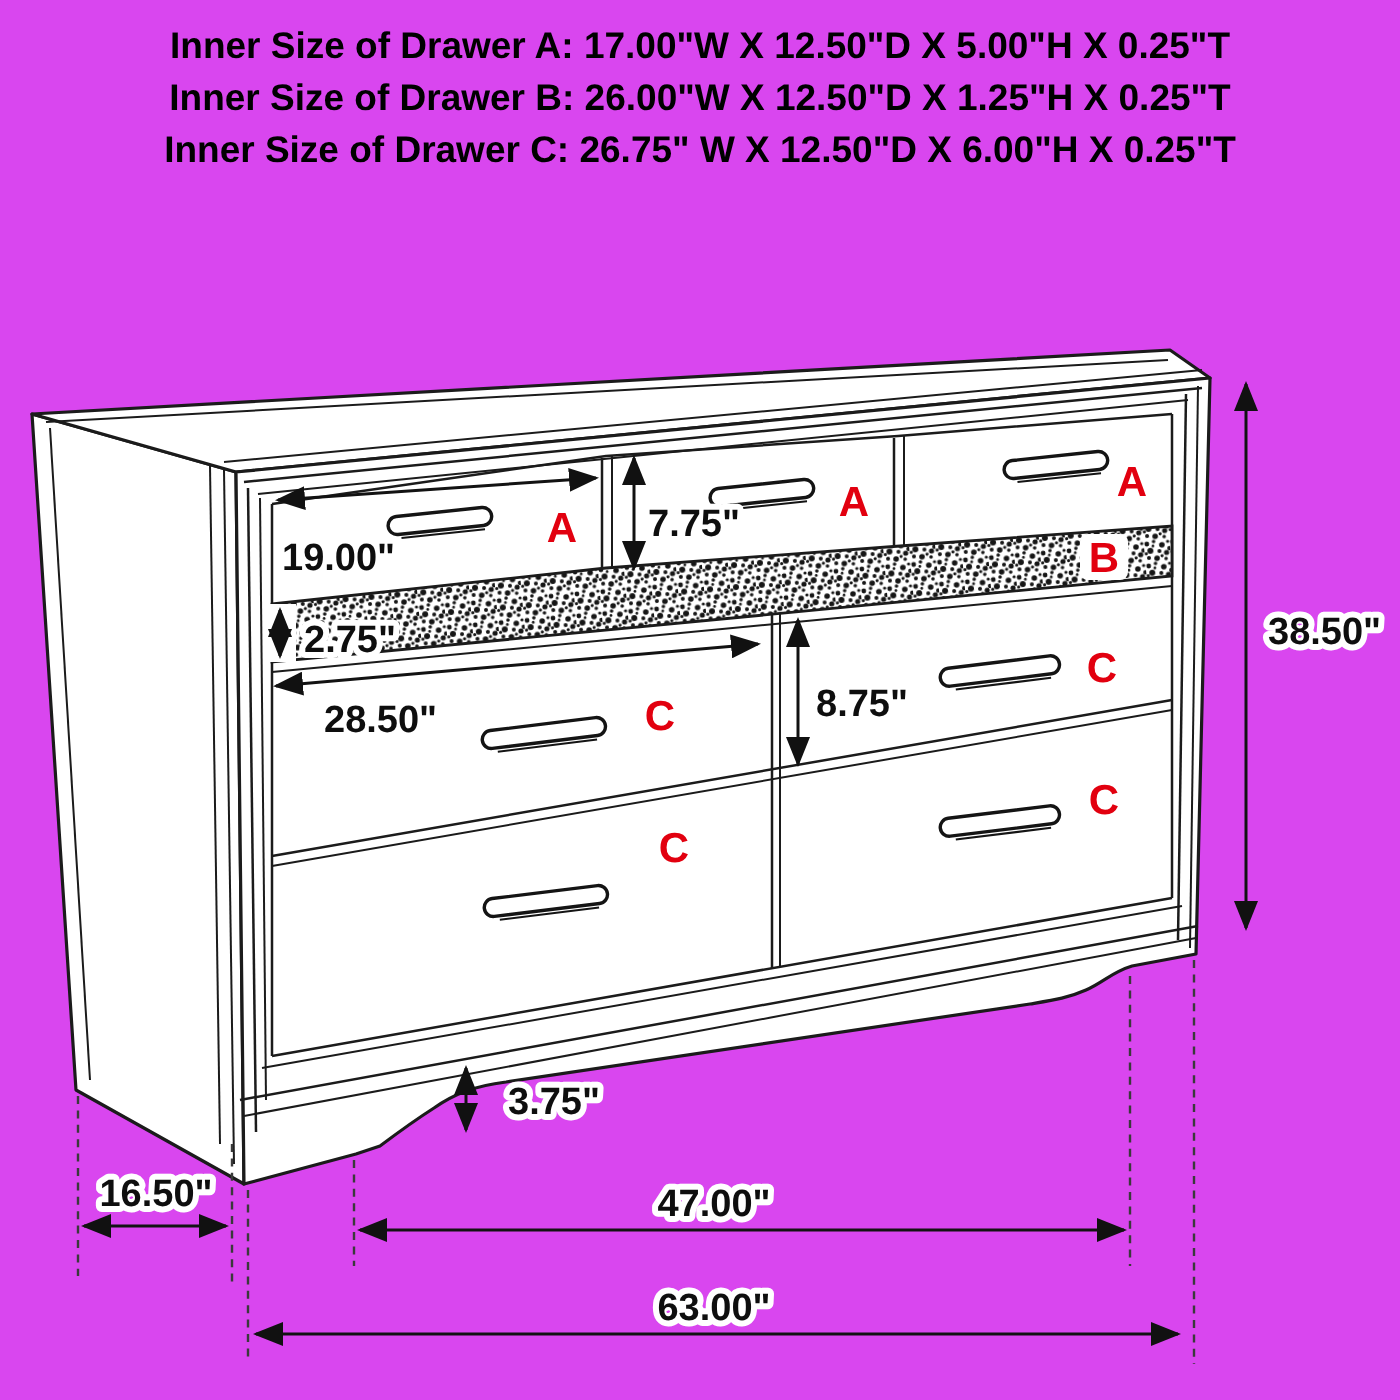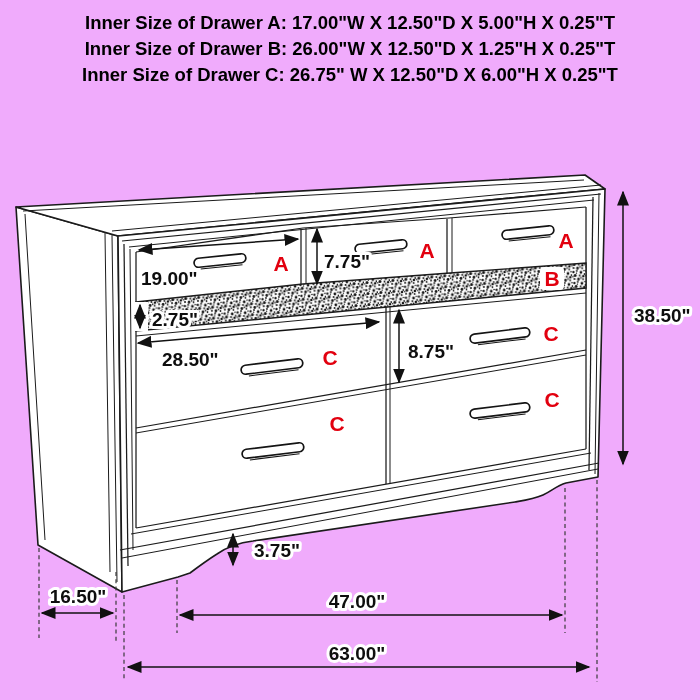--- a/index.html
+++ b/index.html
@@ -1,16 +1,16 @@
 <!DOCTYPE html>
 <html><head>
 <meta charset="utf-8">
 <style>
   html,body{margin:0;padding:0;background:#ffffff;}
-  #stage{width:700px;height:700px;background:#f0abfc;position:relative;overflow:hidden;}
+  #stage{width:700px;height:700px;background:#d946ef;position:relative;overflow:hidden;}
   svg{display:block;}
   .ot{fill:#ffffff;stroke:#1b1b1b;stroke-width:1.6;stroke-linejoin:round;}
   .ln{fill:none;stroke:#1b1b1b;stroke-width:1.25;stroke-linejoin:round;}
   .thin{stroke-width:1;}
   .dim{stroke:#121212;stroke-width:1.5;fill:none;}
   .dash{stroke:#3a3a3a;stroke-width:1.2;stroke-dasharray:4 3.2;fill:none;}
   text{font-family:"Liberation Sans","DejaVu Sans",sans-serif;font-weight:bold;}
   .hd{font-size:18.5px;fill:#000000;text-anchor:middle;}
   .dt{font-size:19px;fill:#0e0e0e;paint-order:stroke;stroke:#ffffff;stroke-width:6px;stroke-linejoin:round;}
   .dtm{text-anchor:middle;}

